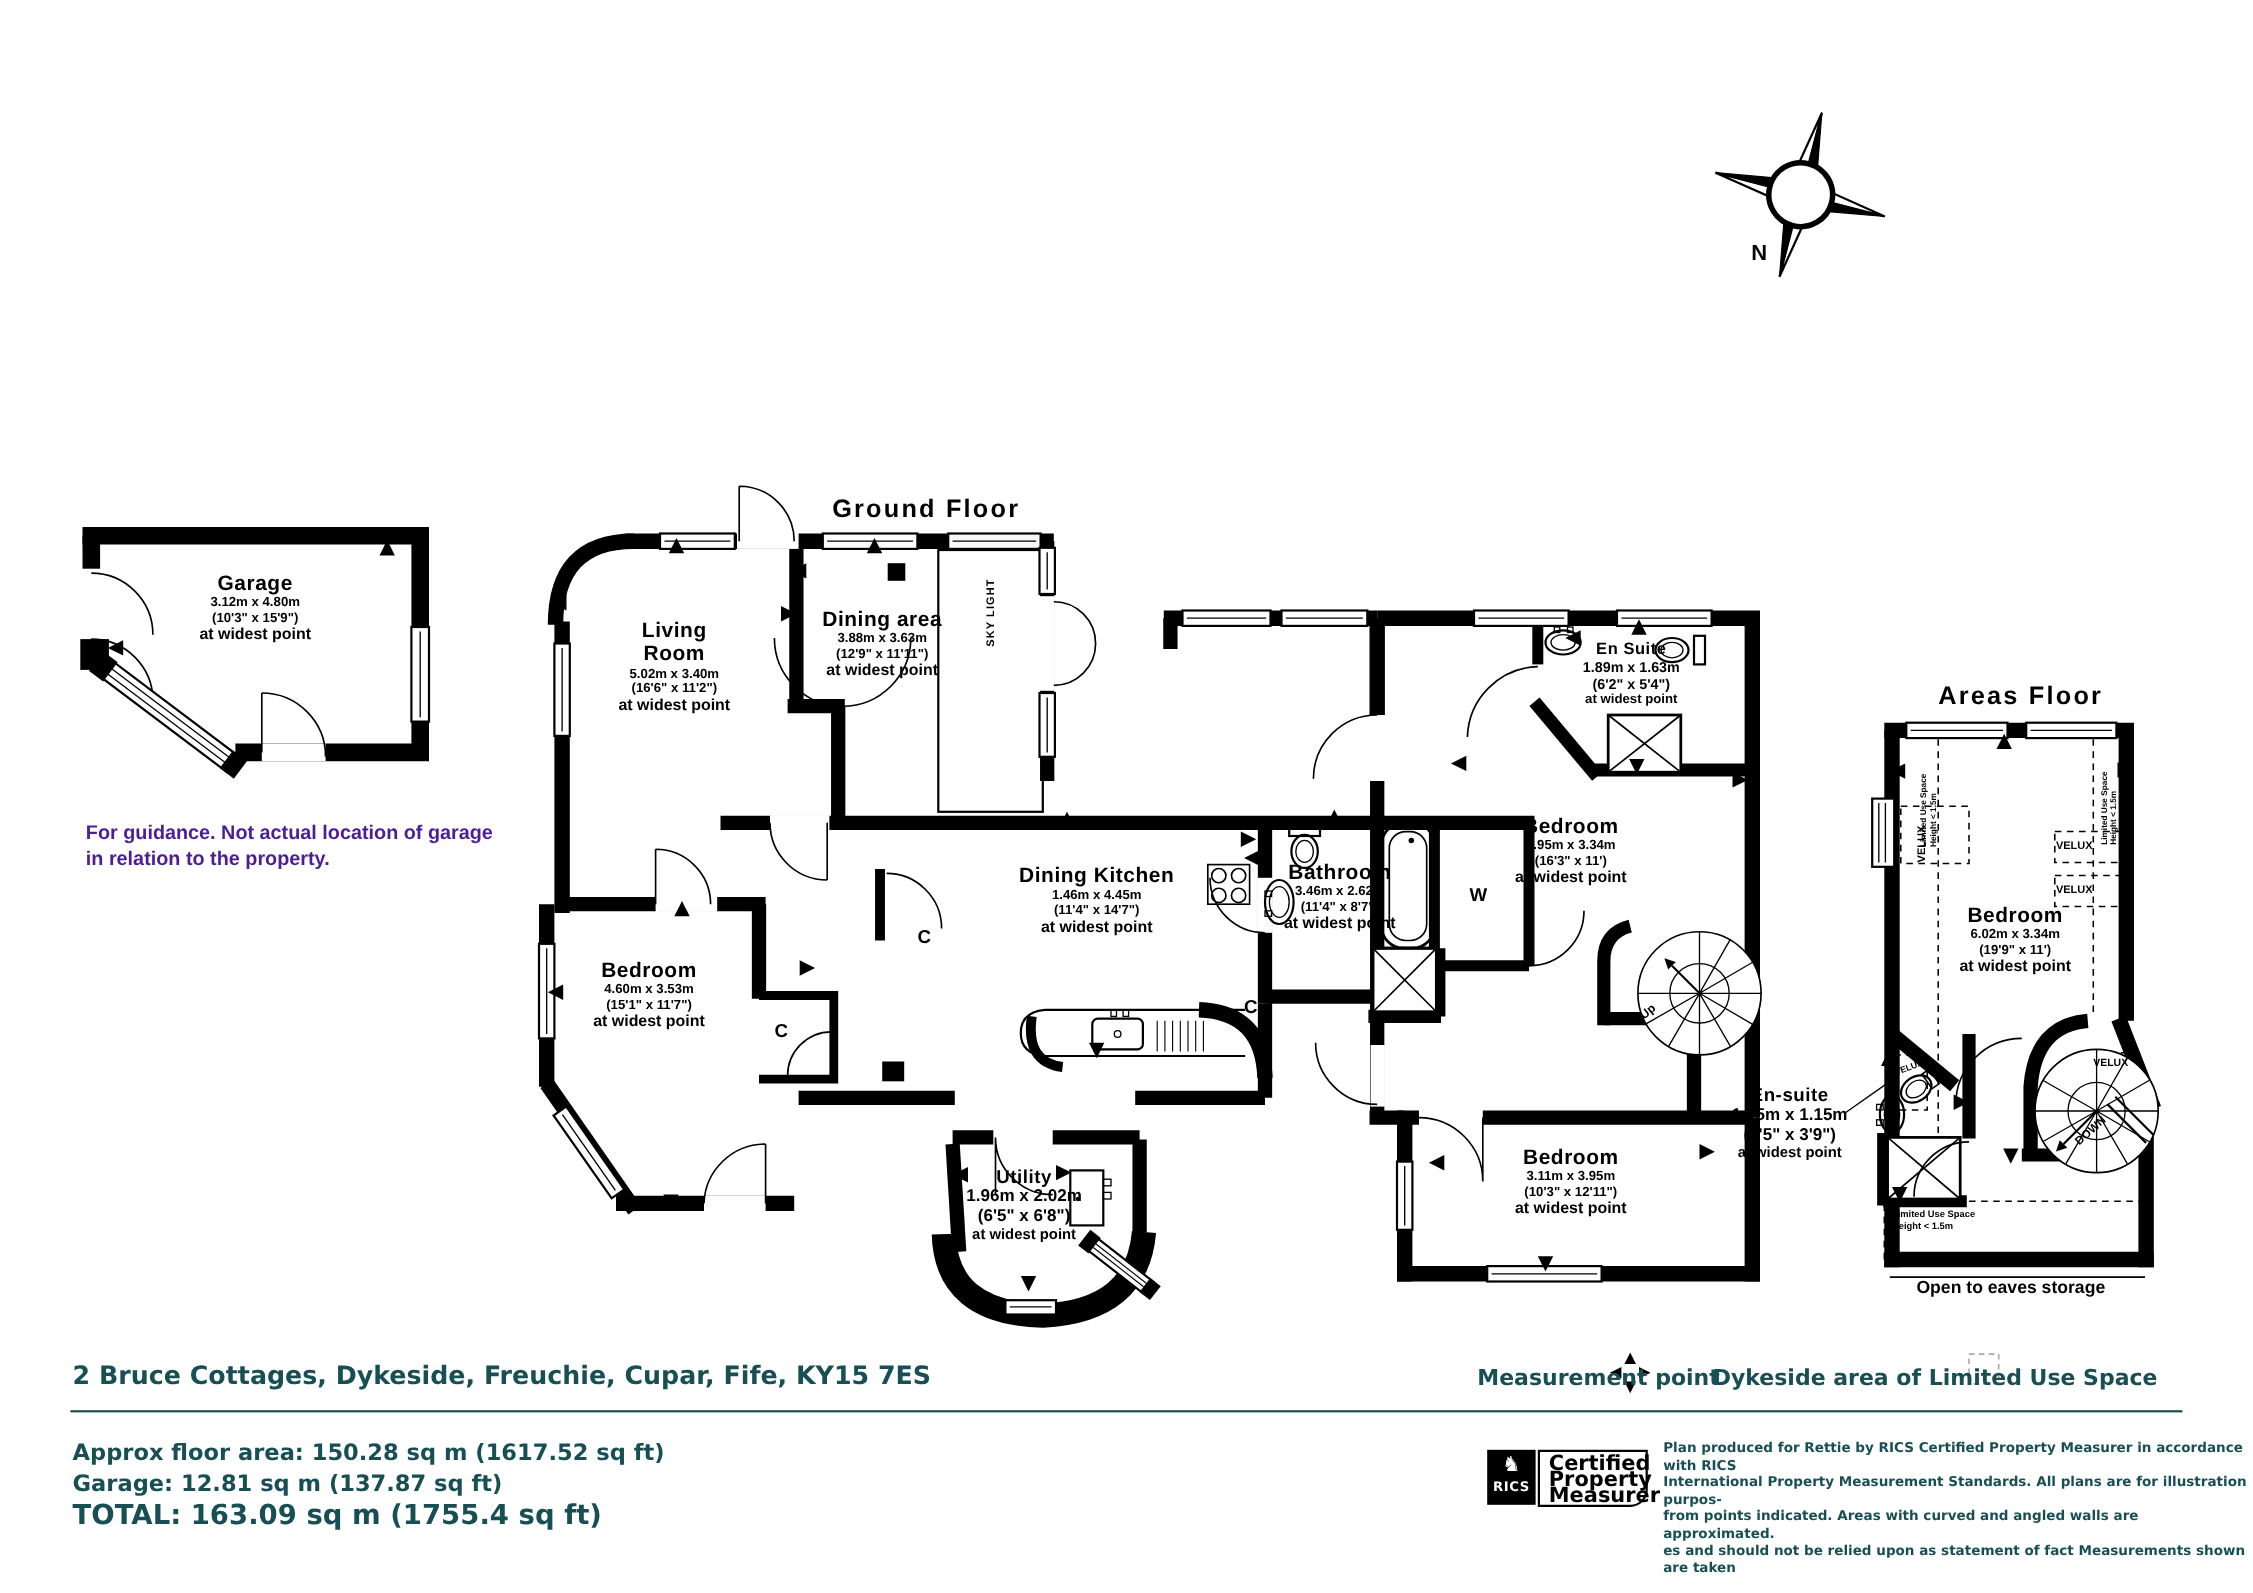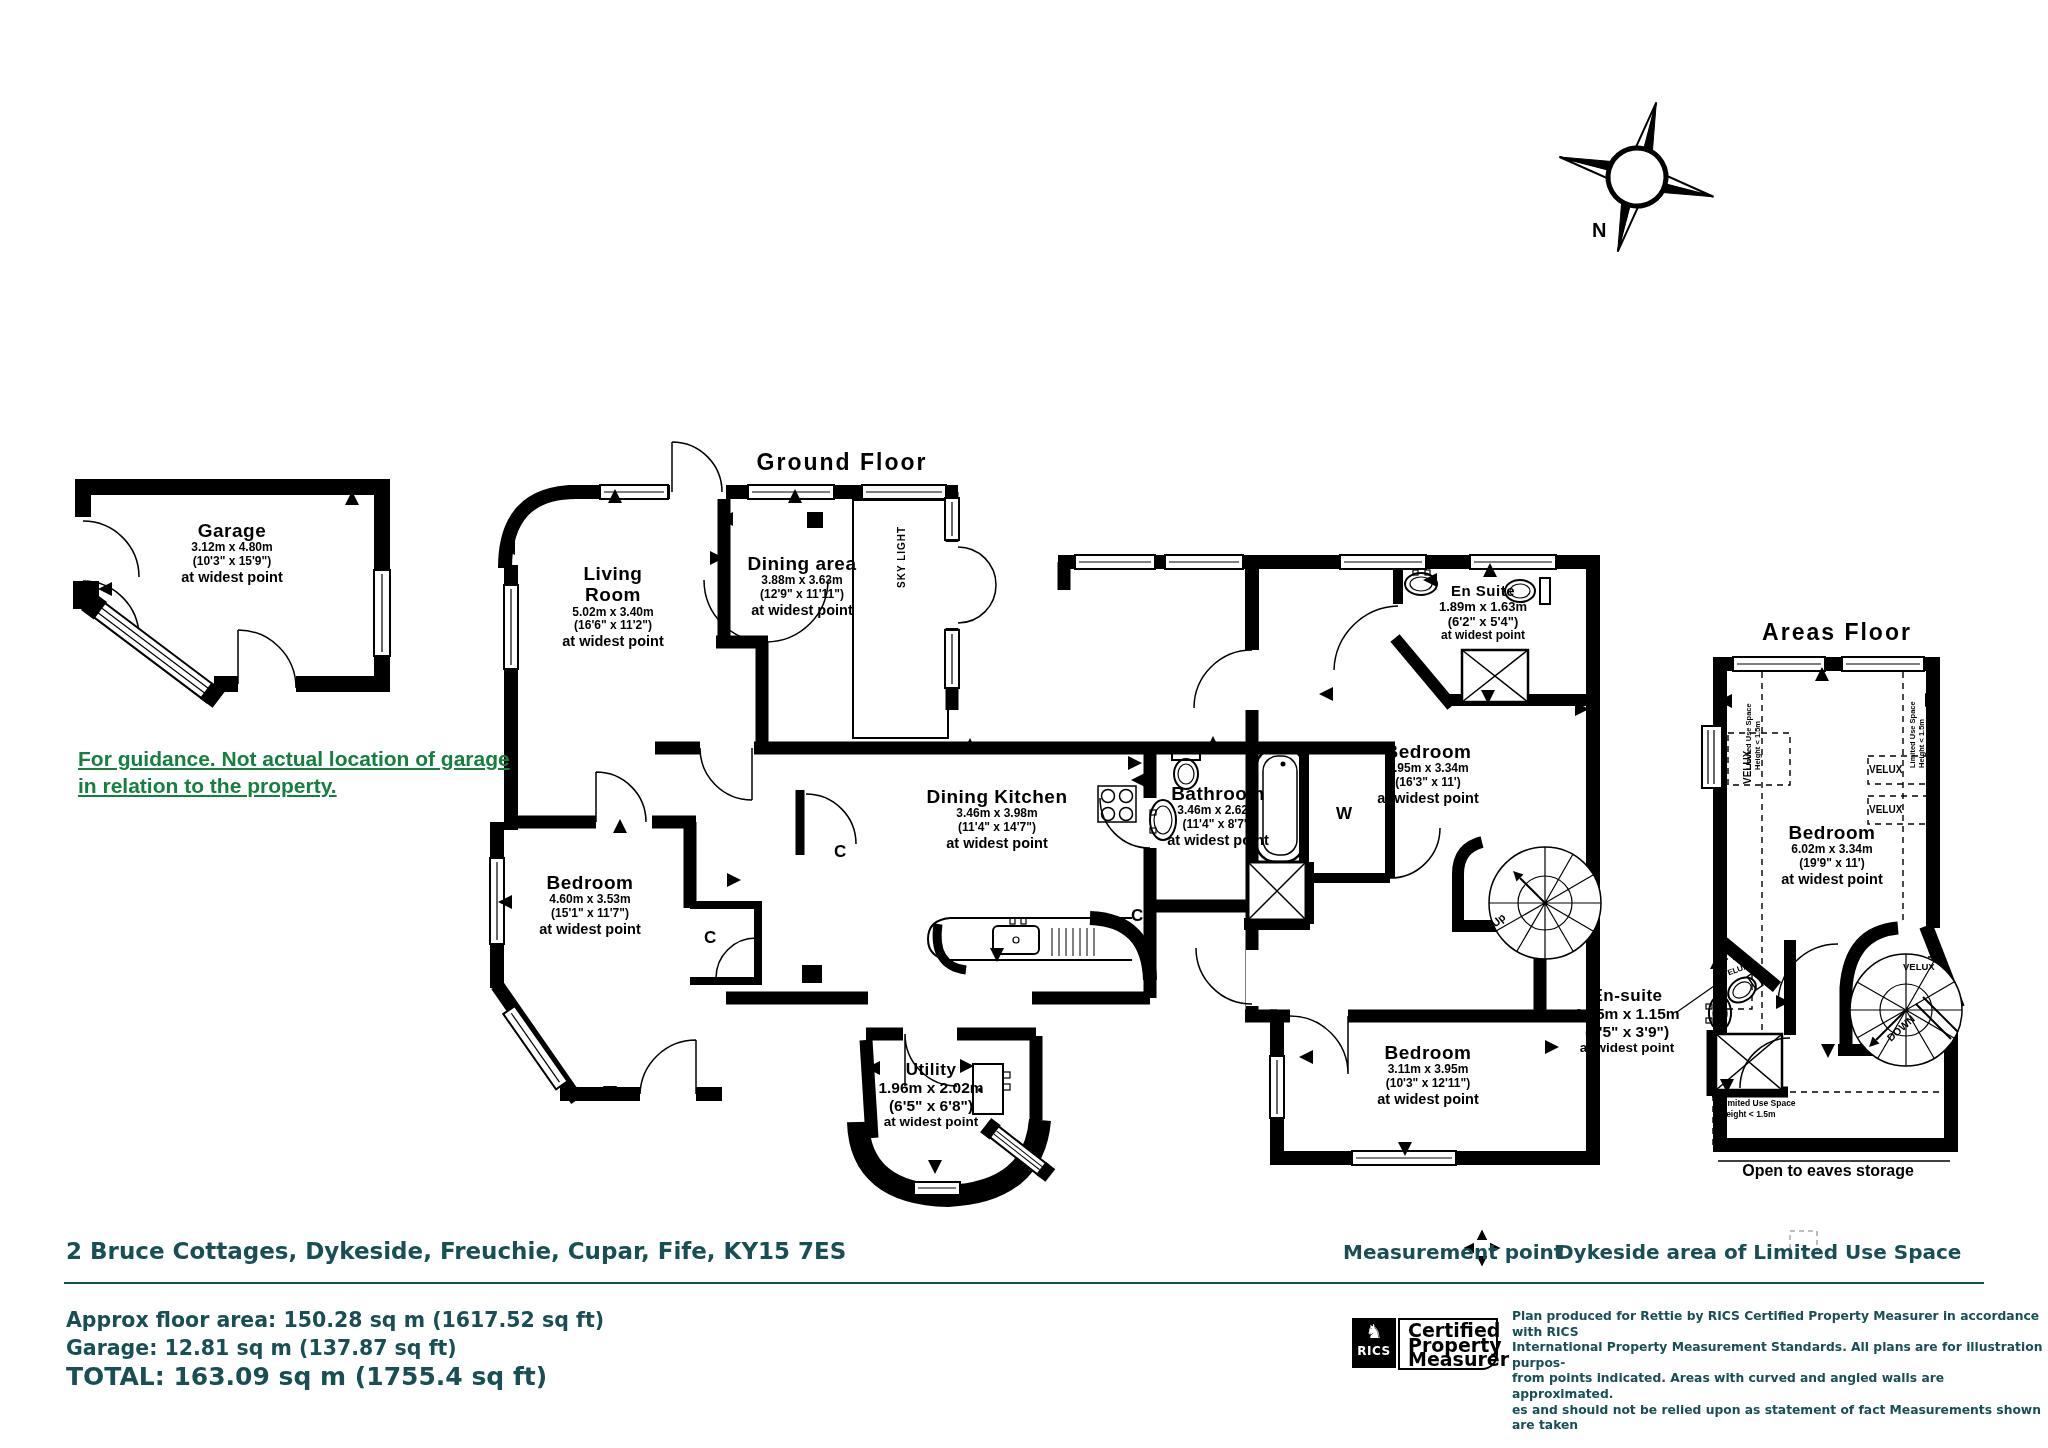--- a/index.html
+++ b/index.html
@@ -14,22 +14,22 @@
   .rname.wrap{white-space:normal;width:92px;margin:0 auto;}
   .rdim{font-size:12px;font-weight:700;}
   .rnote{font-size:14.5px;font-weight:700;}
   .sm .rname{font-size:15px}.sm .rdim{font-size:13px}.sm .rnote{font-size:12px}
   .md .rname{font-size:17px}.md .rdim{font-size:15.5px}.md .rnote{font-size:13.5px}
   .floor-title{position:absolute;transform:translateX(-50%);font-size:23px;
                font-weight:700;letter-spacing:2px;white-space:nowrap;}
   .tinylabel{position:absolute;font-weight:700;white-space:nowrap;}
   .cw{font-size:17px;}
   .rot{transform-origin:center center;}
-  .guidance{position:absolute;left:78px;top:746px;color:#15803d;font-size:21px;
-            font-weight:600;line-height:1.28;text-decoration:underline;}
+  .guidance{position:absolute;left:78px;top:746px;color:#4c1d95;font-size:18px;
+            font-weight:600;line-height:1.28;}
   .vtext{position:absolute;font-size:7.5px;font-weight:700;line-height:1.25;
          text-align:left;transform:rotate(-90deg);transform-origin:left top;white-space:nowrap;}
   
   .teal{color:#174F55;font-family:"DejaVu Sans",sans-serif;}
   .address{position:absolute;left:66px;top:1238px;font-size:23px;font-weight:700;}
   .mpoint{position:absolute;left:1343px;top:1240px;font-size:20px;font-weight:600;}
   .llegend{position:absolute;left:1557px;top:1240px;font-size:20px;font-weight:600;}
   .hr{position:absolute;left:64px;top:1282px;width:1920px;height:2px;background:#174F55;}
   .area1{position:absolute;left:66px;top:1308px;font-size:20.5px;font-weight:600;}
   .area2{position:absolute;left:66px;top:1336px;font-size:20.5px;font-weight:700;}
@@ -416,21 +416,21 @@
   <div class="rnote">at widest point</div>
 </div>
 <div class="rlabel" style="left:802px;top:553px">
   <div class="rname">Dining area</div>
   <div class="rdim">3.88m x 3.63m</div>
   <div class="rdim">(12'9" x 11'11")</div>
   <div class="rnote">at widest point</div>
 </div>
 <div class="rlabel" style="left:997px;top:786px">
   <div class="rname">Dining Kitchen</div>
-  <div class="rdim">3.46m x 3.98m</div>
+  <div class="rdim">1.46m x 4.45m</div>
   <div class="rdim">(11'4" x 14'7")</div>
   <div class="rnote">at widest point</div>
 </div>
 <div class="rlabel" style="left:1218px;top:783px">
   <div class="rname">Bathroom</div>
   <div class="rdim">3.46m x 2.62m</div>
   <div class="rdim">(11'4" x 8'7")</div>
   <div class="rnote">at widest point</div>
 </div>
 <div class="rlabel sm" style="left:1483px;top:583px">

